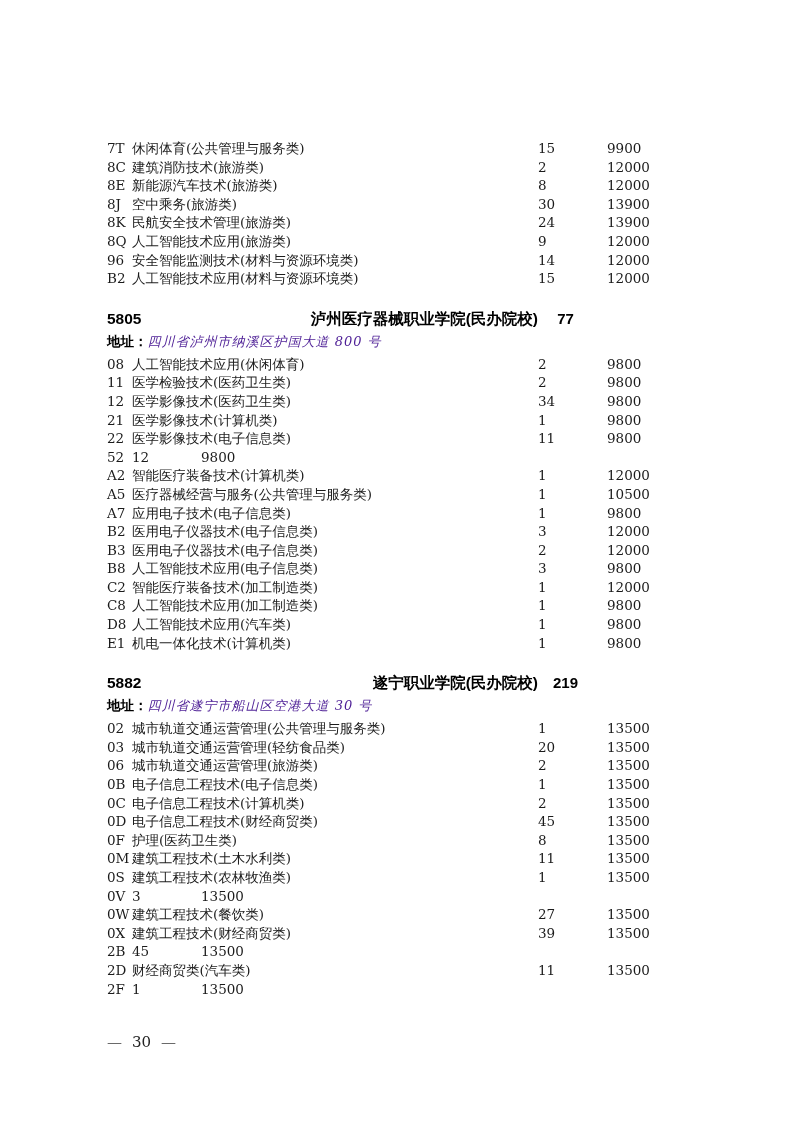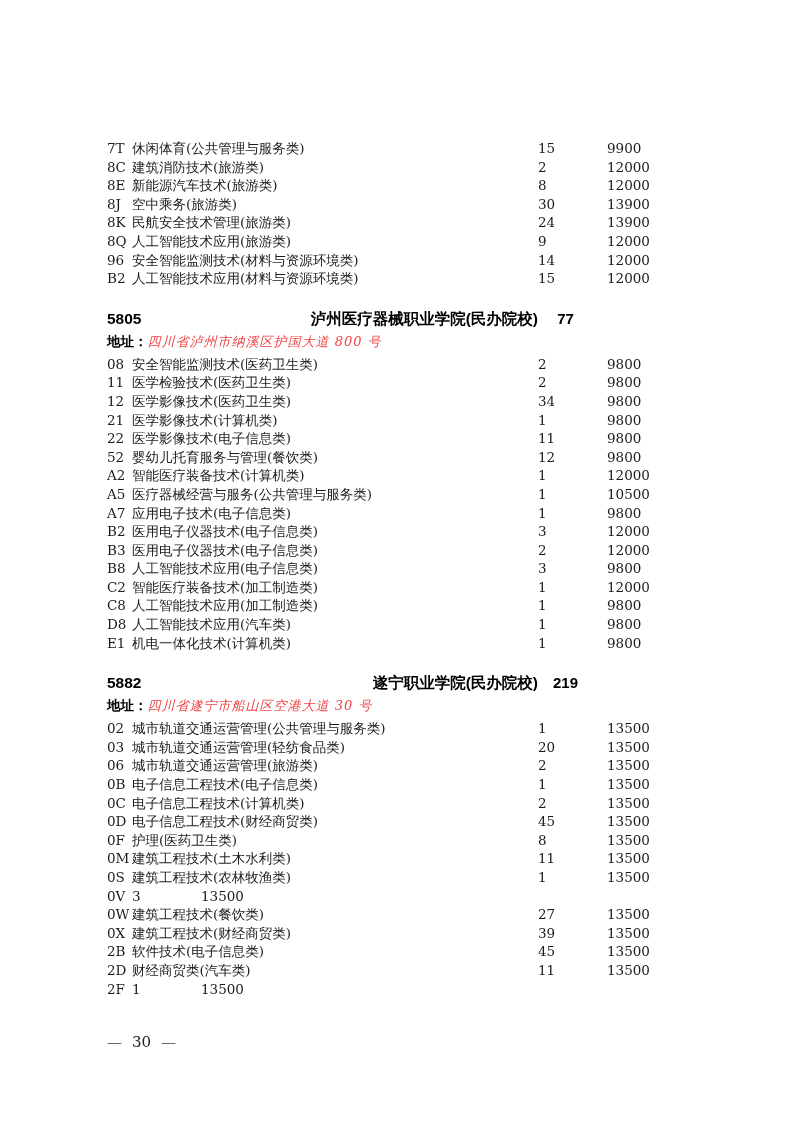--- a/index.html
+++ b/index.html
@@ -39,21 +39,21 @@
   }
   .addr-label {
     font-family:"Liberation Sans","DejaVu Sans",sans-serif;
     font-weight:700; font-size:13.5px; color:#000;
     flex:none;
   }
   .addr-value {
     font-style:italic;
     font-size:13px;
     letter-spacing:1px;
-    color:#ef4444;
+    color:#4c1d95;
   }
 
   .rows { margin-top:0; }
   section.with-header .rows { margin-top:4px; }
   .row {
     display:flex; align-items:baseline;
     height:18.6px;
     font-size:13.5px;
   }
   .code { flex:none; width:25px; }
@@ -133,21 +133,21 @@
           <span class="sec-name">泸州医疗器械职业学院(民办院校)</span>
           <span class="sec-total">77</span>
         </div>
         <div class="addr">
           <span class="addr-label">地址：</span>
           <span class="addr-value">四川省泸州市纳溪区护国大道 800 号</span>
         </div>
         <div class="rows">
           <div class="row">
             <span class="code">08</span>
-            <span class="name">安全智能监测技术(医药卫生类)</span>
+            <span class="name">人工智能技术应用(休闲体育)</span>
             <span class="count">2</span>
             <span class="fee">9800</span>
           </div>
           <div class="row">
             <span class="code">11</span>
             <span class="name">医学检验技术(医药卫生类)</span>
             <span class="count">2</span>
             <span class="fee">9800</span>
           </div>
           <div class="row">
@@ -163,21 +163,20 @@
             <span class="fee">9800</span>
           </div>
           <div class="row">
             <span class="code">22</span>
             <span class="name">医学影像技术(电子信息类)</span>
             <span class="count">11</span>
             <span class="fee">9800</span>
           </div>
           <div class="row">
             <span class="code">52</span>
-            <span class="name">婴幼儿托育服务与管理(餐饮类)</span>
             <span class="count">12</span>
             <span class="fee">9800</span>
           </div>
           <div class="row">
             <span class="code">A2</span>
             <span class="name">智能医疗装备技术(计算机类)</span>
             <span class="count">1</span>
             <span class="fee">12000</span>
           </div>
           <div class="row">
@@ -313,21 +312,20 @@
             <span class="fee">13500</span>
           </div>
           <div class="row">
             <span class="code">0X</span>
             <span class="name">建筑工程技术(财经商贸类)</span>
             <span class="count">39</span>
             <span class="fee">13500</span>
           </div>
           <div class="row">
             <span class="code">2B</span>
-            <span class="name">软件技术(电子信息类)</span>
             <span class="count">45</span>
             <span class="fee">13500</span>
           </div>
           <div class="row">
             <span class="code">2D</span>
             <span class="name">财经商贸类(汽车类)</span>
             <span class="count">11</span>
             <span class="fee">13500</span>
           </div>
           <div class="row">

